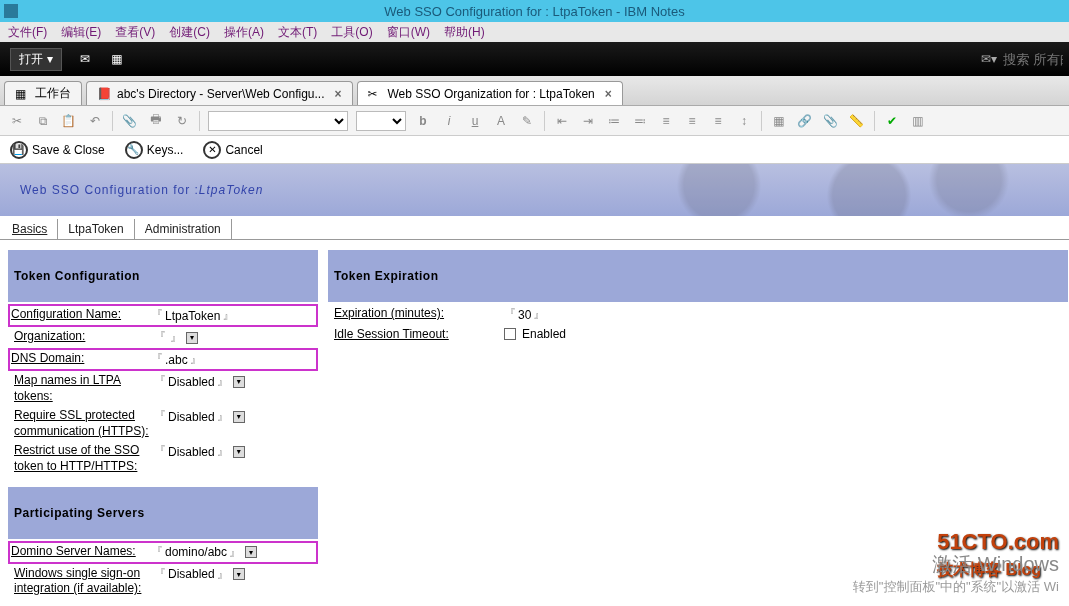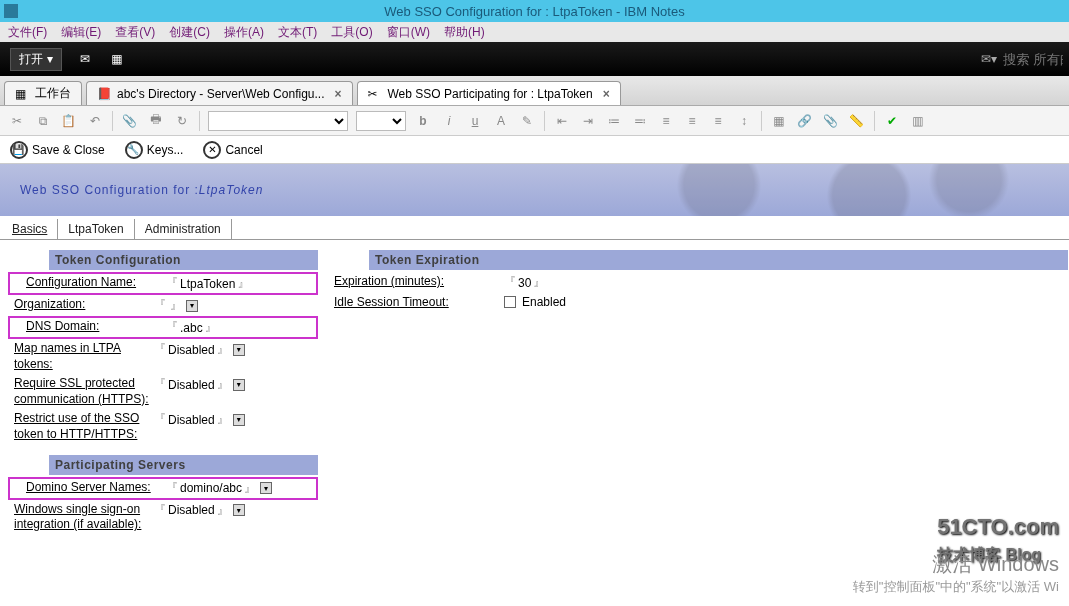--- a/index.html
+++ b/index.html
@@ -28,31 +28,31 @@
 .banner { height:52px; background:linear-gradient(#b8bfe0,#9ca8d8); display:flex; align-items:center; padding-left:20px; font-family:"Courier New",monospace; font-size:12px; color:#3344aa; letter-spacing:1px; position:relative; overflow:hidden; }
 .banner .world { position:absolute; right:0; top:0; width:500px; height:52px; opacity:.2; background:radial-gradient(circle at 30% 40%,#556 10%,transparent 12%),radial-gradient(circle at 60% 60%,#556 12%,transparent 14%),radial-gradient(circle at 80% 30%,#556 8%,transparent 10%); }
 .banner b { font-style:italic; font-weight:normal; }
 .formtabs { display:flex; height:24px; align-items:flex-end; padding-left:2px; border-bottom:1px solid #999; background:#fff; font-family:"SimSun",monospace; }
 .ftab { padding:3px 10px; border-right:1px solid #999; cursor:pointer; color:#222; }
 .ftab.active { text-decoration:underline; }
 .content { display:flex; gap:10px; padding:10px 8px; font-family:"SimSun",monospace; }
 .col { flex:0 0 auto; }
 .col.left { width:310px; }
 .col.right { width:740px; }
-.section-hdr { background:#9ca8d8; color:#404040; padding:3px 6px; font-weight:bold; margin-bottom:2px; letter-spacing:.5px;margin-left:41px; }
+.section-hdr { background:#9ca8d8; color:#000000; padding:19px 6px; font-weight:bold; margin-bottom:2px; letter-spacing:.5px; }
 .row { display:flex; padding:2px 6px; align-items:flex-start; }
 .row .lbl { width:140px; text-decoration:underline; color:#000; line-height:1.3; }
 .row .val { flex:1; display:flex; align-items:center; gap:2px; }
 .val .br { color:#888; }
 .dd { width:12px; height:12px; border:1px solid #666; background:#ddd; display:inline-flex; align-items:center; justify-content:center; font-size:8px; margin-left:2px; }
-.hl { border:2px solid #cc33cc; padding:1px 16px; }
+.hl { border:2px solid #cc33cc; padding:1px 1px; }
 .chk { width:12px; height:12px; border:1px solid #666; display:inline-block; margin-right:4px; vertical-align:middle; }
 .watermark { position:absolute; right:10px; bottom:10px; text-align:right; color:#999; font-size:13px; pointer-events:none; }
 .watermark .big { font-size:20px; color:#888; }
-.logo51 { position:absolute; right:10px; bottom:40px; color:#737373; text-shadow:1px 1px 2px #000; font-size:22px; font-weight:bold; font-family:Arial; }
+.logo51 { position:absolute; right:10px; bottom:25px; color:#c2410c; text-shadow:1px 1px 2px #000; font-size:22px; font-weight:bold; font-family:Arial; }
 </style>
 </head>
 <body>
 
 <div class="titlebar">
   <div class="left"></div>
   <span>Web SSO Configuration for : LtpaToken - IBM Notes</span>
 </div>
 
 <div class="menubar">
@@ -85,21 +85,21 @@
     <span class="ico">▦</span>
     <span>工作台</span>
   </div>
   <div class="tab">
     <span class="ico">📕</span>
     <span>abc's Directory - Server\Web Configu...</span>
     <span class="close">×</span>
   </div>
   <div class="tab active">
     <span class="ico">✂</span>
-    <span>Web SSO Participating for : LtpaToken</span>
+    <span>Web SSO Organization for : LtpaToken</span>
     <span class="close">×</span>
   </div>
 </div>
 
 <div class="fmttoolbar">
   <span class="ico">✂</span>
   <span class="ico">⧉</span>
   <span class="ico">📋</span>
   <span class="ico">↶</span>
   <span class="sep"></span>

